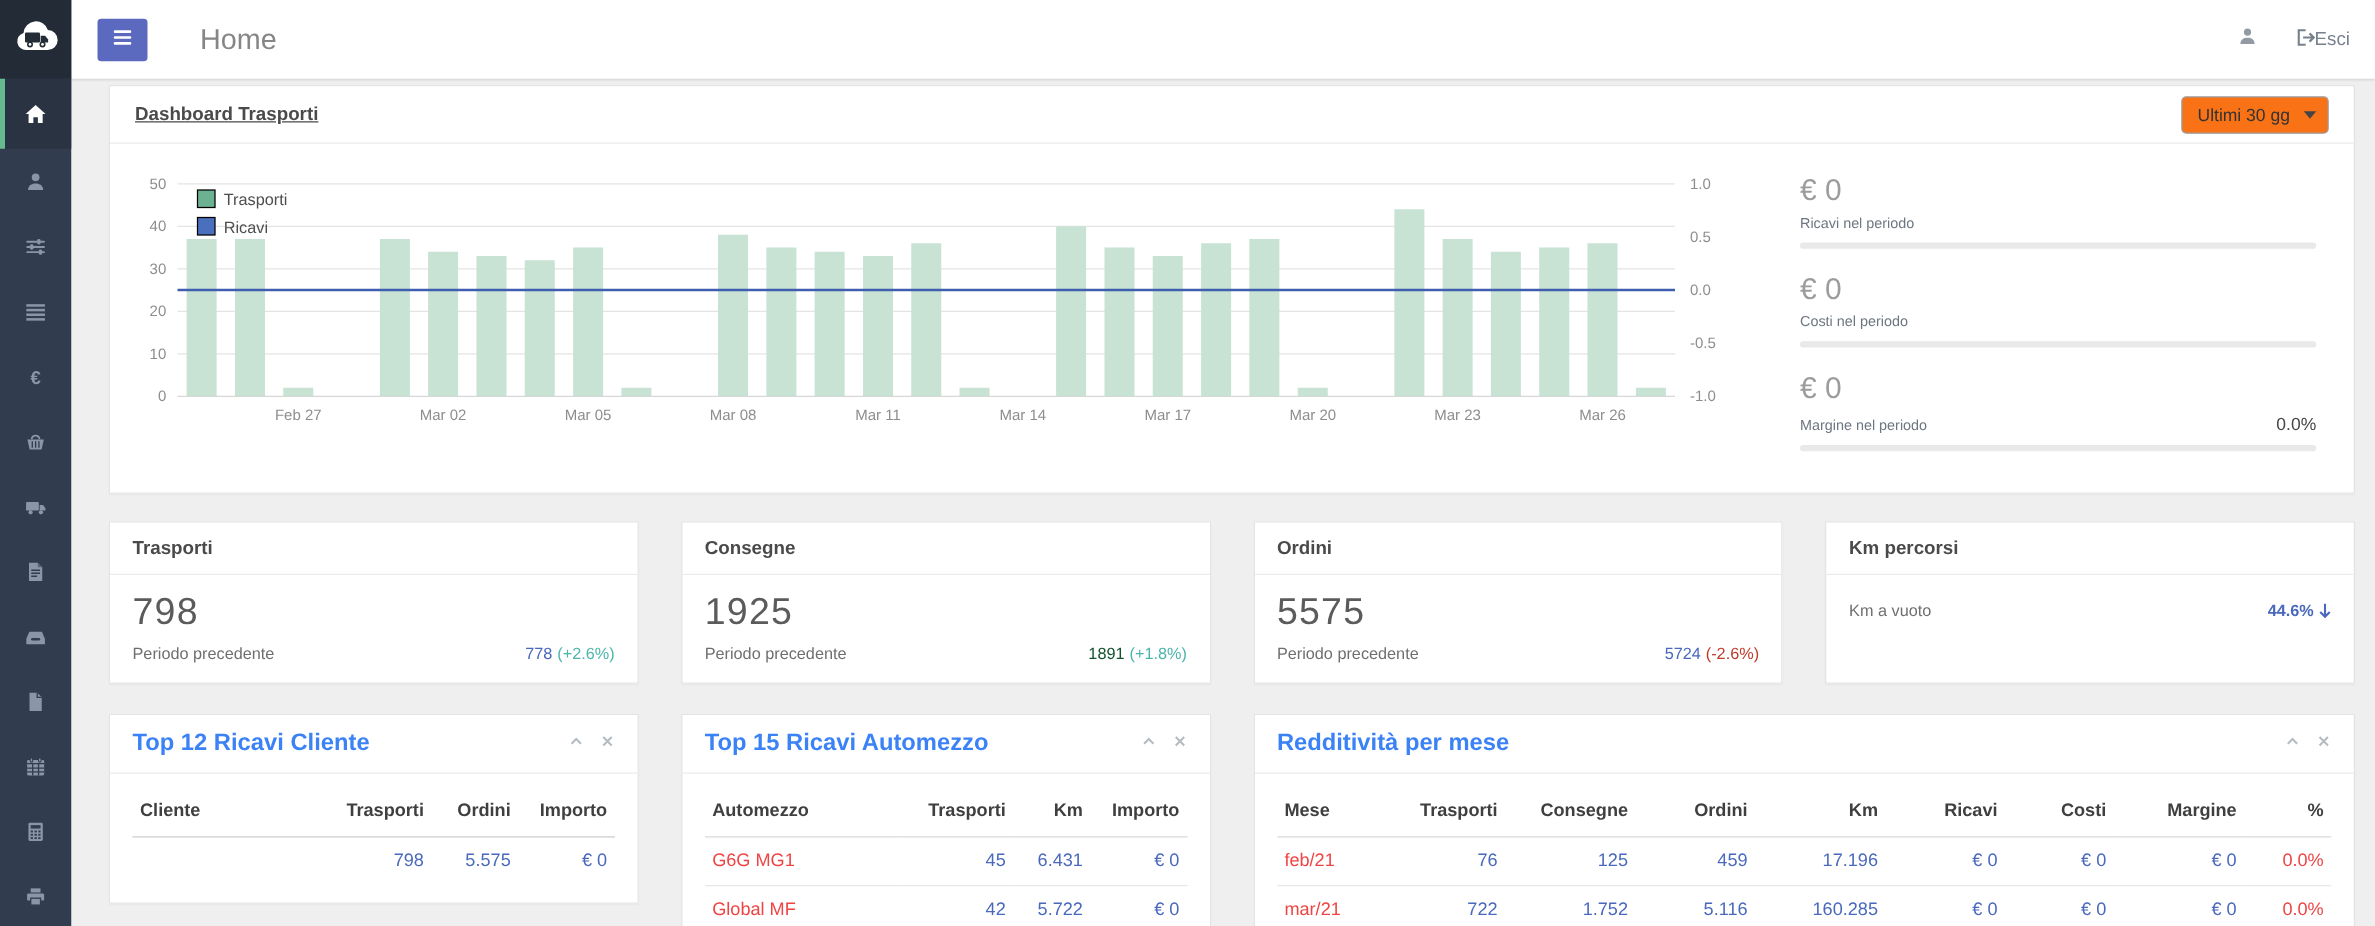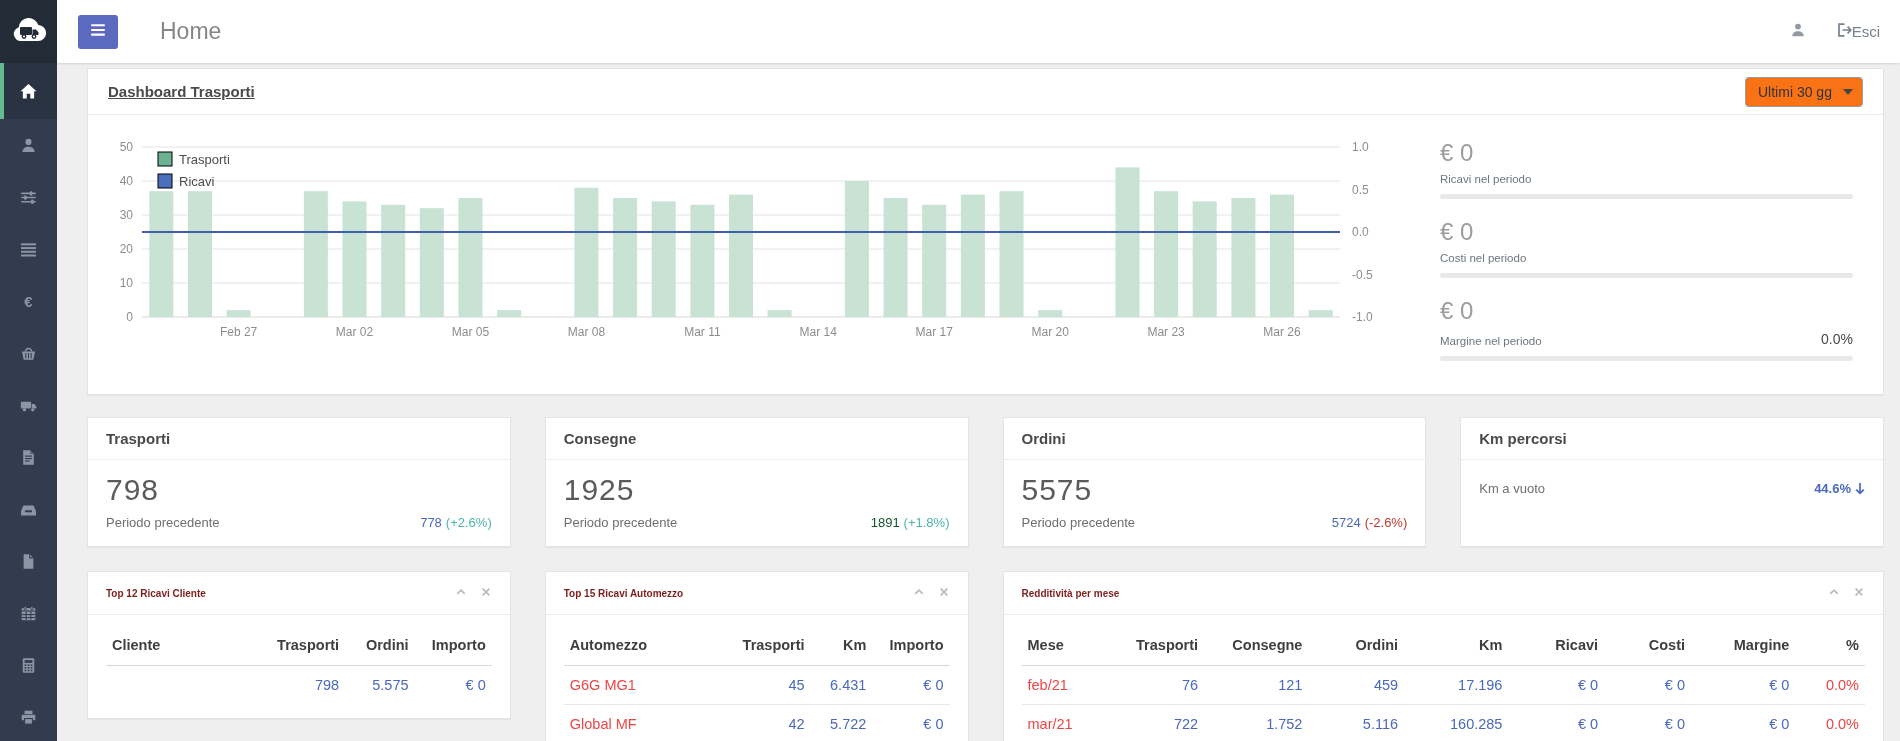--- a/index.html
+++ b/index.html
@@ -49,21 +49,21 @@
   .stat-body { padding:13px 18px 16px; }
   .stat-value { font-size:30px; color:#5b5b5b; letter-spacing:1px; }
   .stat-sub { display:flex; justify-content:space-between; align-items:flex-start; margin-top:8px; font-size:13px; color:#6f6f6f; }
   .stat-right { display:flex; align-items:center; gap:4px; }
   .stat-right .bold { font-weight:700; }
   .arrow-down svg { width:10px; height:13px; display:block; }
 
   .panels { display:grid; grid-template-columns:repeat(4,1fr); gap:34px; margin-top:24px; align-items:start; }
   .panel:nth-child(3) { grid-column:span 2; }
   .panel-head { display:flex; justify-content:space-between; align-items:center; padding:12px 18px; border-bottom:1px solid #ececec; }
-  .panel-title { font-size:10px; font-weight:700; color:#7f1d1d; }
+  .panel-title { font-size:19px; font-weight:700; color:#3b82f6; }
   .panel-actions { display:flex; align-items:center; gap:13px; color:#b4bbc1; }
   .panel-actions .act { cursor:pointer; display:flex; }
   .panel-actions svg { width:12px; height:12px; }
   .tbl-wrap { padding:8px 18px 14px; }
   table { width:100%; border-collapse:collapse; }
   th { font-size:14.5px; font-weight:700; color:#3f3f3f; padding:14px 6px 12px; border-bottom:1px solid #d9d9d9; text-align:left; }
   th.r, td.r { text-align:right; }
   td { font-size:14.5px; padding:11px 6px; color:#4a69bd; }
   tr + tr td { border-top:1px solid #e7e7e7; }
   td.plain { color:#ef4444; }
@@ -569,21 +569,21 @@
                 <th class="r">Ricavi</th>
                 <th class="r">Costi</th>
                 <th class="r">Margine</th>
                 <th class="r">%</th>
               </tr>
             </thead>
             <tbody>
               <tr>
                 <td class="plain">feb/21</td>
                 <td class="r ">76</td>
-                <td class="r ">121</td>
+                <td class="r ">125</td>
                 <td class="r ">459</td>
                 <td class="r ">17.196</td>
                 <td class="r ">€ 0</td>
                 <td class="r ">€ 0</td>
                 <td class="r ">€ 0</td>
                 <td class="r plain">0.0%</td>
               </tr>
               <tr>
                 <td class="plain">mar/21</td>
                 <td class="r ">722</td>

